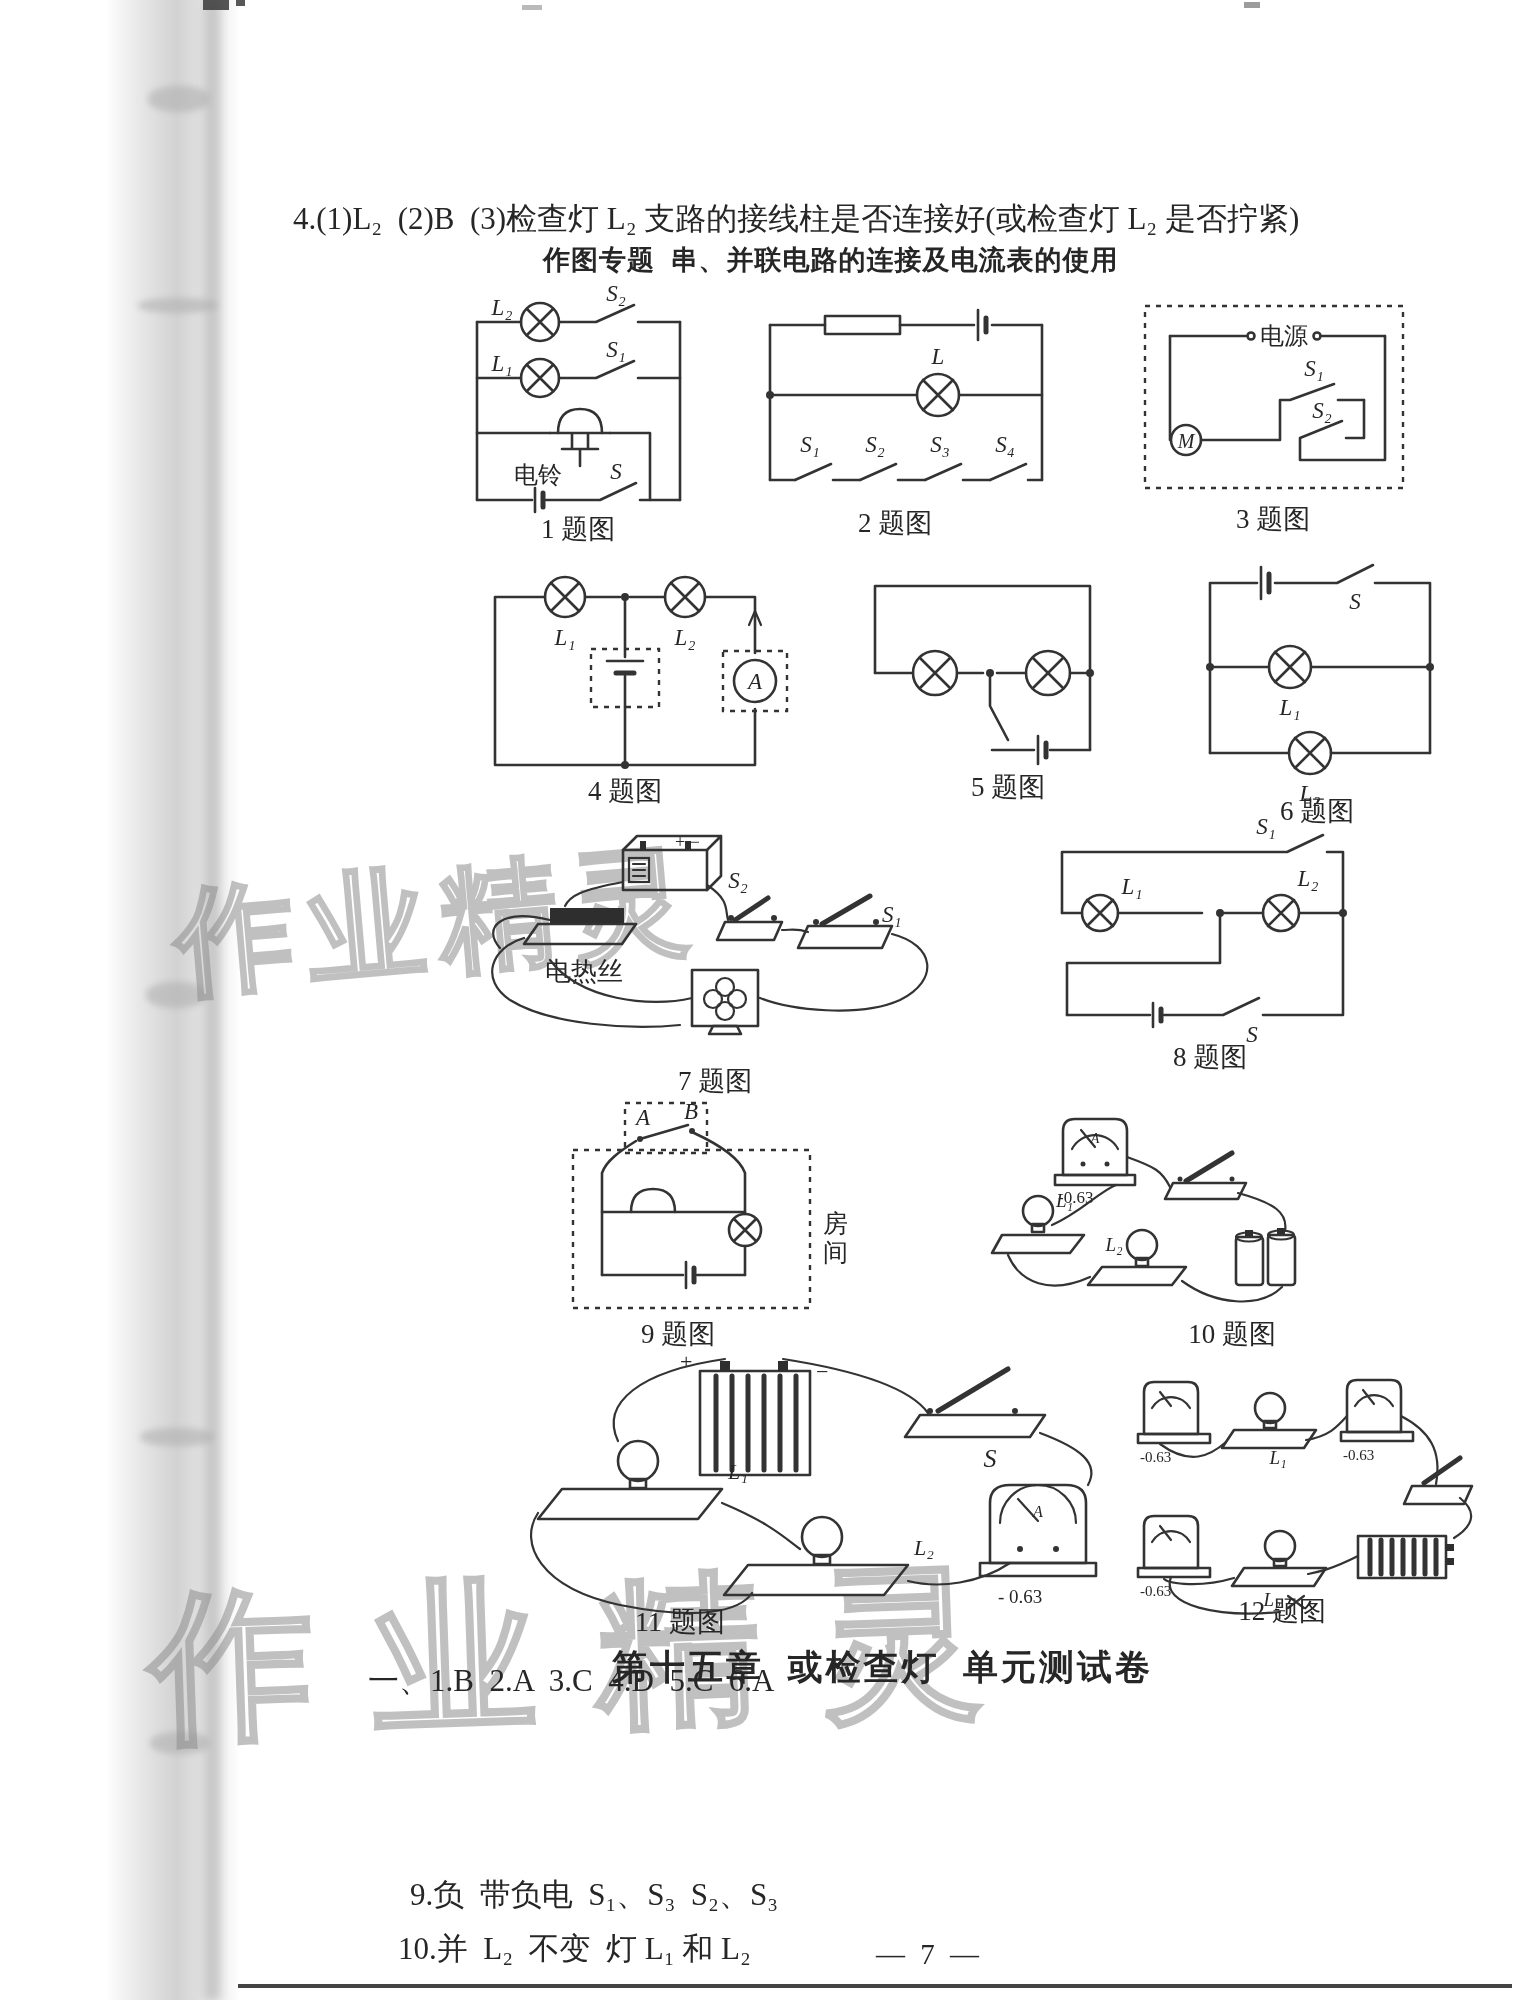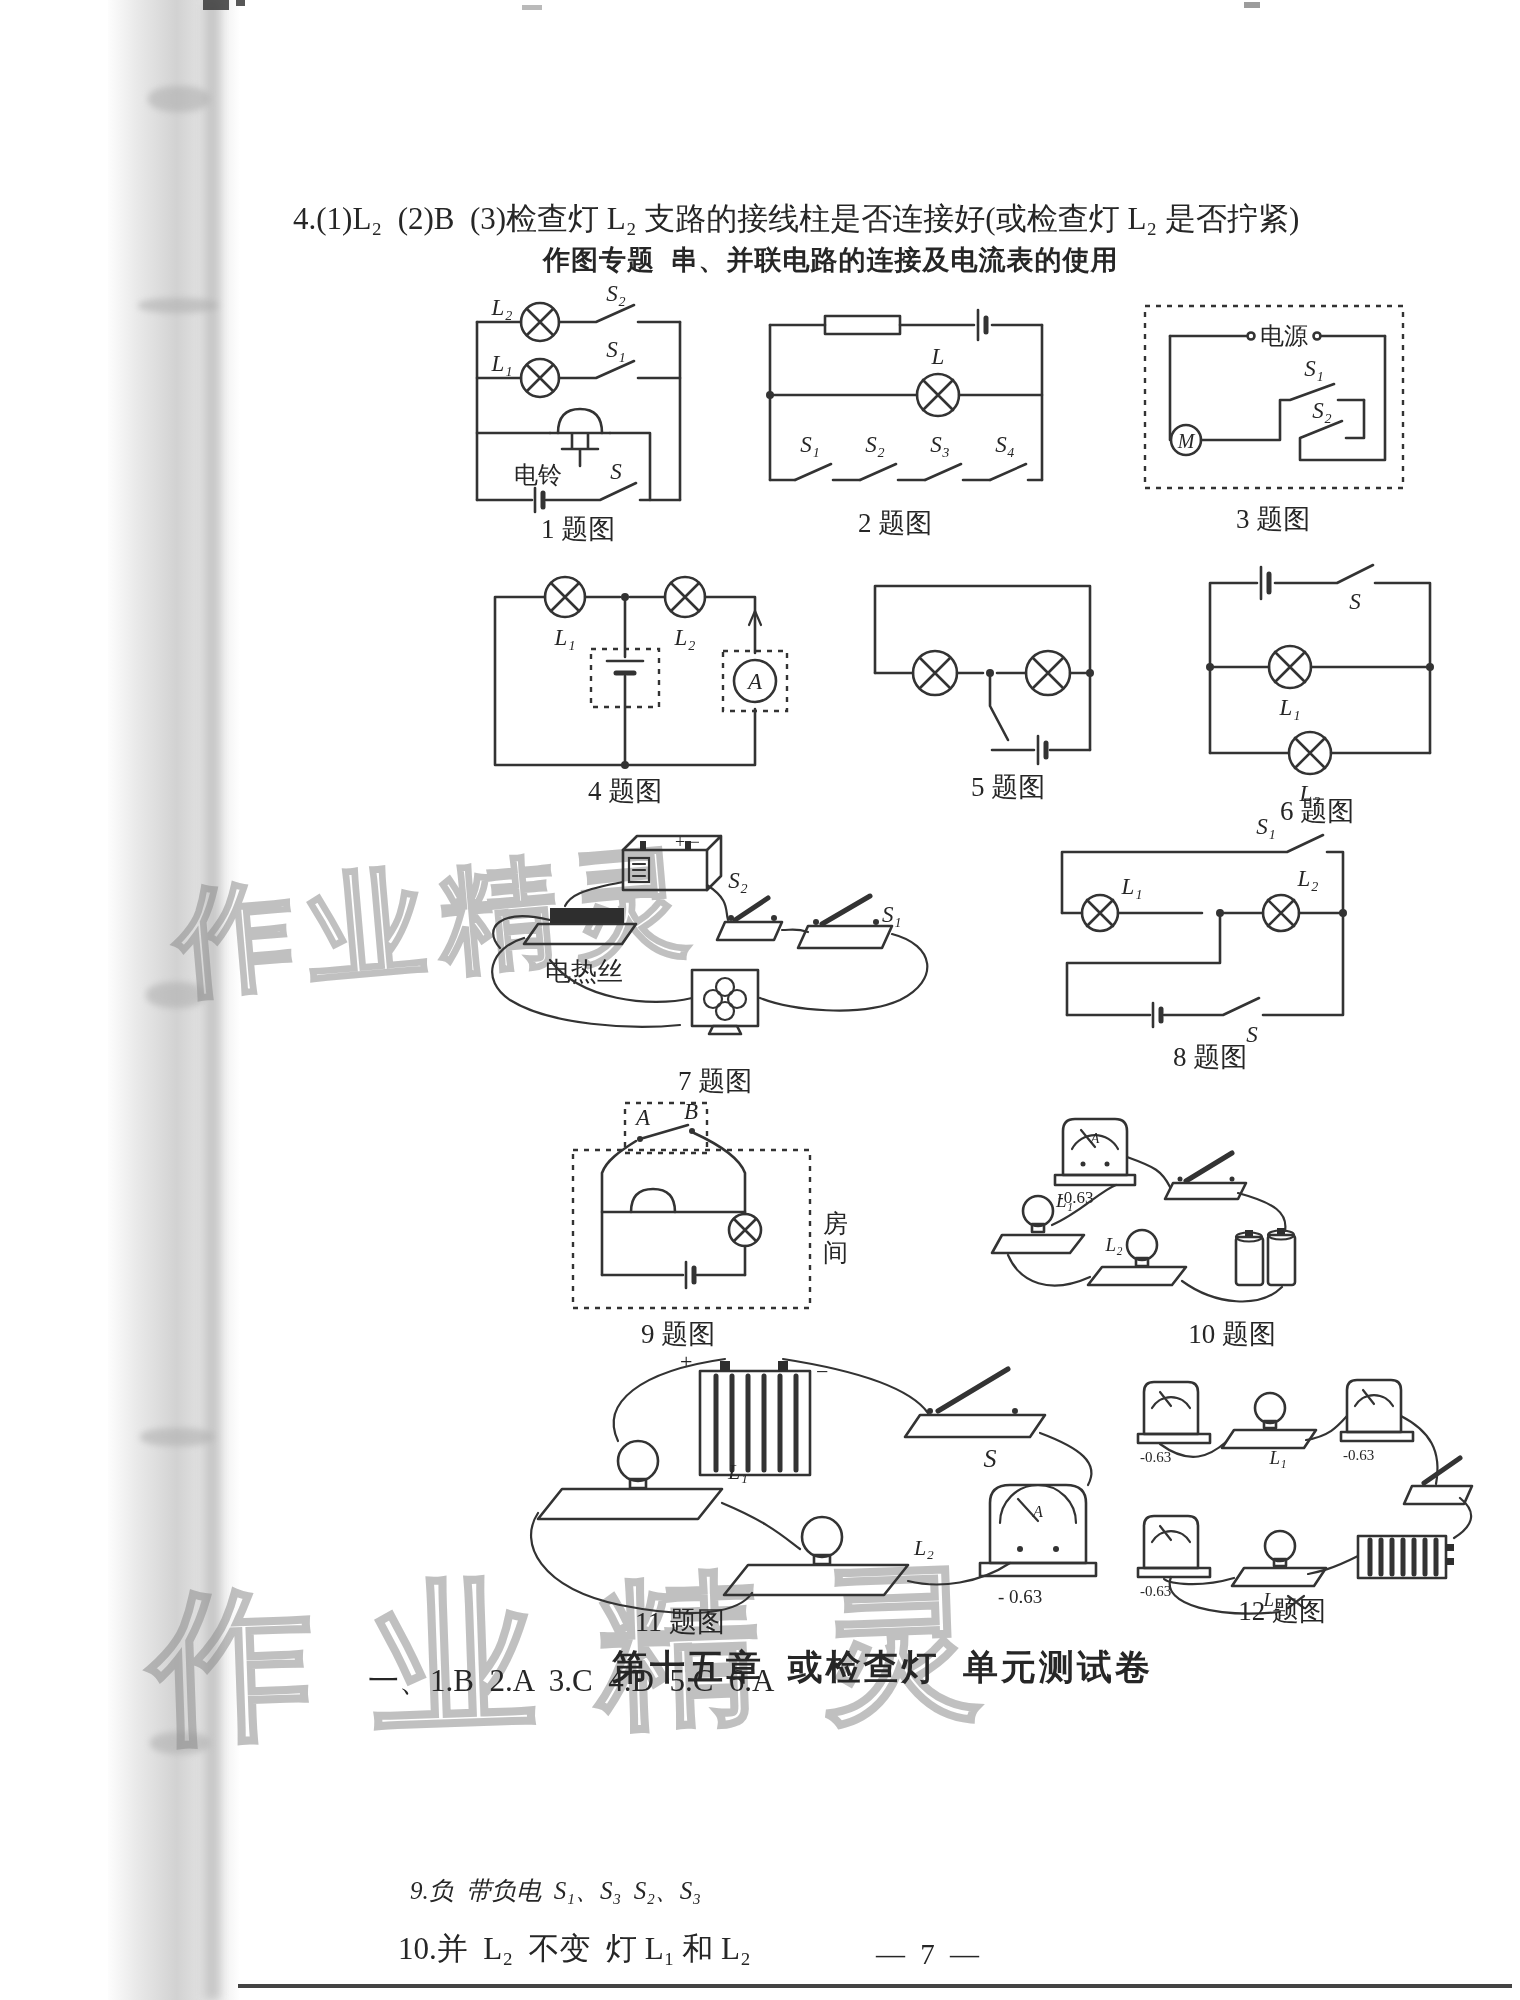--- a/index.html
+++ b/index.html
@@ -412,17 +412,17 @@
       <path class="thin" d="M330,142 C350,158 340,172 324,182"></path>
       <path class="thin" d="M228,200 C200,214 188,216 178,218"></path>
       <path class="thin" d="M104,222 C70,232 40,228 34,223"></path>
       <path class="thin" d="M41,221 C30,250 90,262 150,256"></path>
     </g>
     <text class="cap" x="152" y="264">12 题图</text>
   </svg>
 
   <div class="t bold" style="left:612px;top:1644px;font-size:35px;letter-spacing:3px;">第十五章  或检查灯  单元测试卷</div>
   <div class="t" style="left:368px;top:1660px;font-size:31px;">一、1.B  2.A  3.C  4.D  5.C  6.A</div>
-  <div class="t" style="left:410px;top:1874px;font-size:25px;font-style:italic;">9.负  带负电  S₁、S₃  S₂、S₃</div>
+  <div class="t" style="left:410px;top:1874px;font-size:31px;">9.负  带负电  S₁、S₃  S₂、S₃</div>
   <div class="t" style="left:398px;top:1928px;font-size:31px;">10.并  L₂  不变  灯 L₁ 和 L₂</div>
   <div class="t" style="left:876px;top:1938px;font-size:29px;letter-spacing:4px;">— 7 —</div>
 
 </div>
 
 </body></html>

